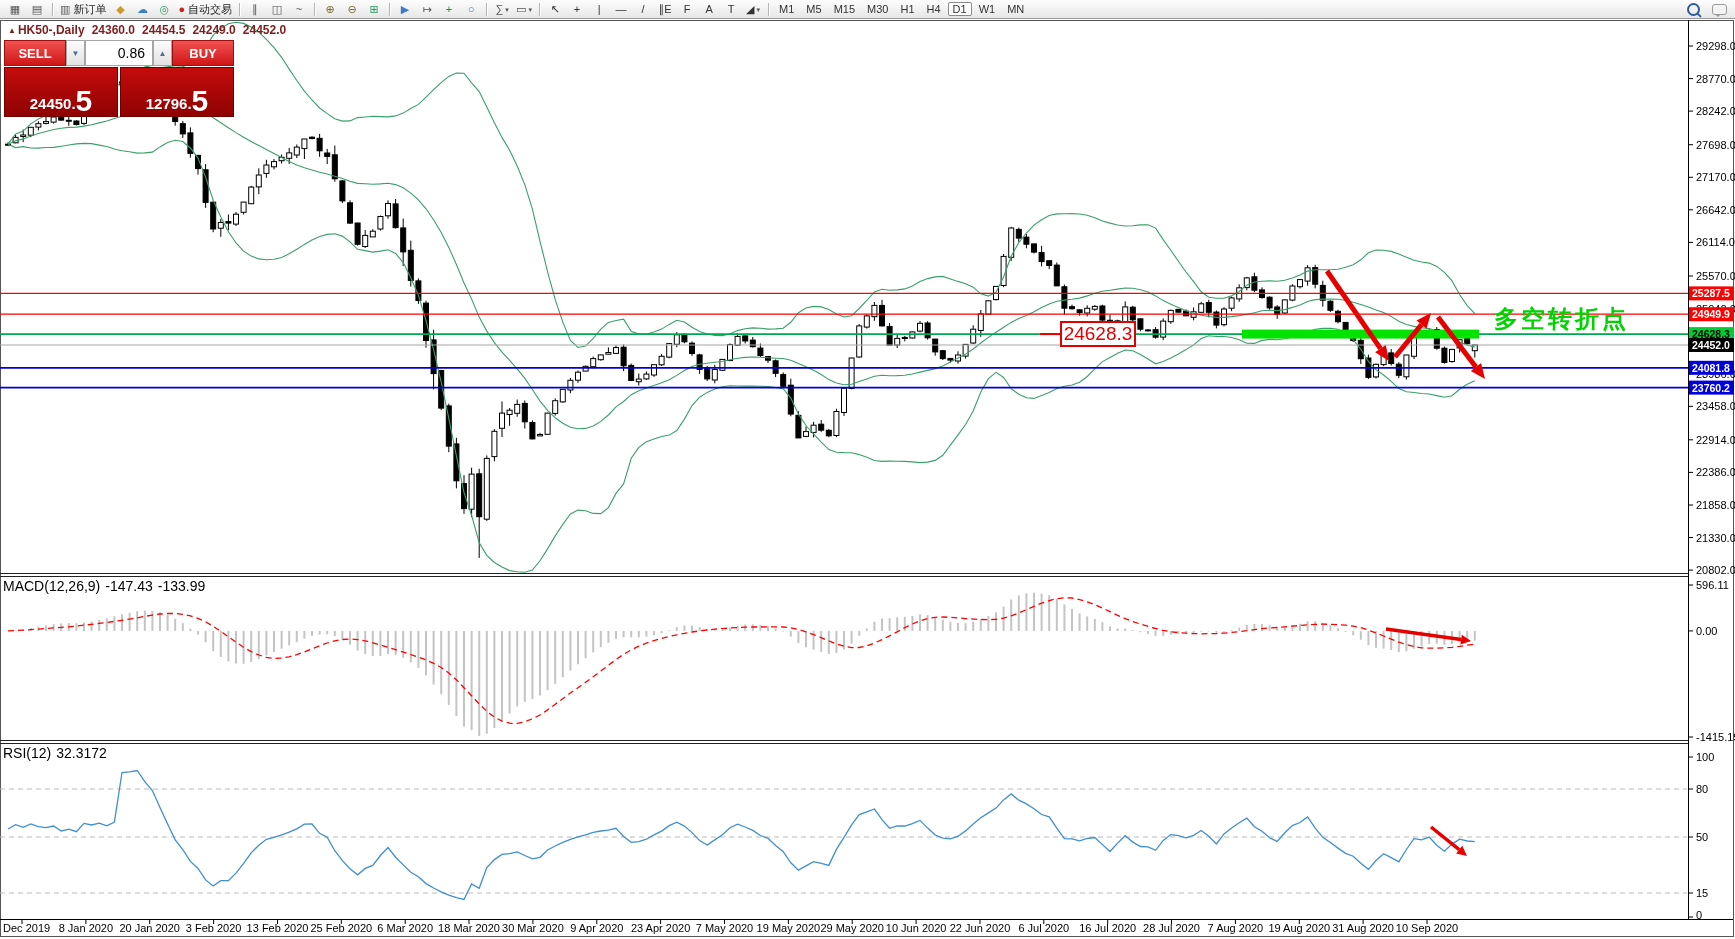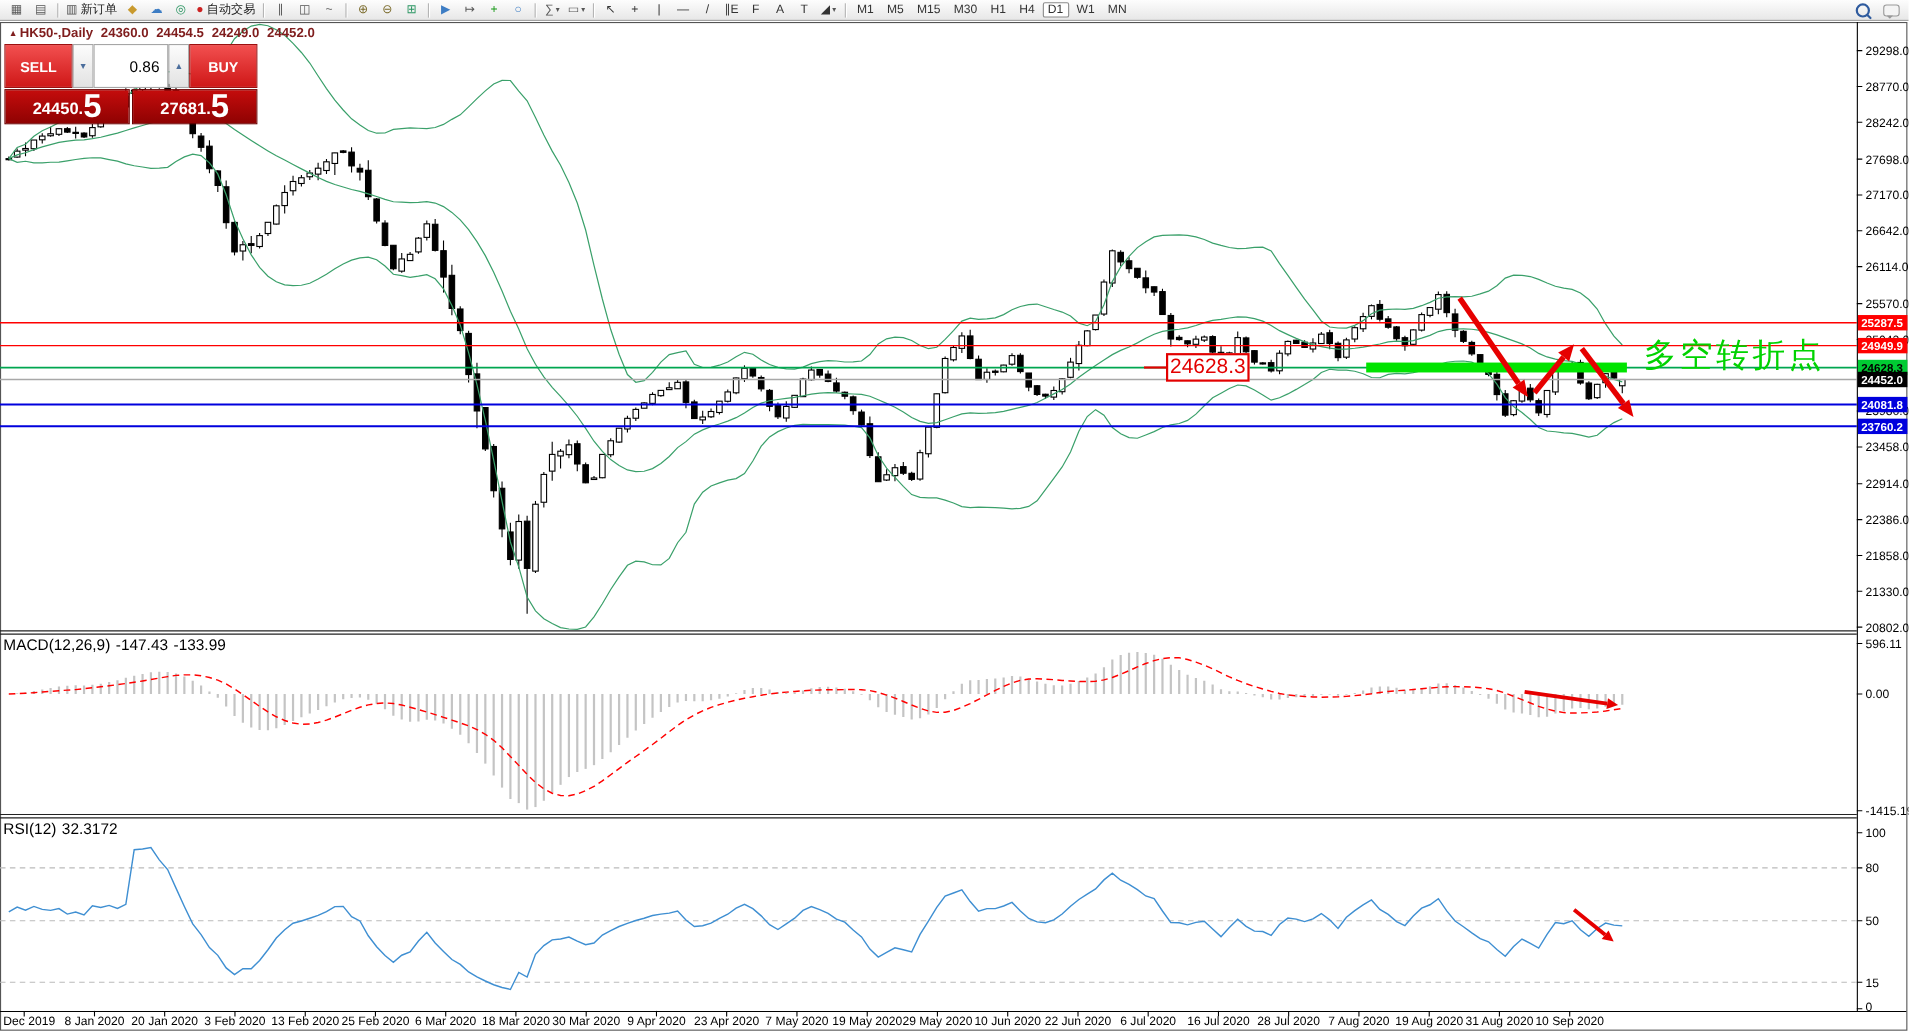--- a/index.html
+++ b/index.html
@@ -27,45 +27,45 @@
   .chat{width:13px;height:9px;border:1px solid #999;border-radius:3px;position:relative;
     display:inline-block;background:#f4f4f4}
   .chat::after{content:"";position:absolute;left:2px;bottom:-6px;border:3px solid transparent;border-top-color:#999}
 
   
   .chart-title{position:absolute;left:8px;top:23px;font-size:12px;font-weight:bold;color:#7f1d1d;z-index:4}
   .chart-title span{margin-right:7px}
   .chart-title .tri{font-size:8px;margin-right:2px;vertical-align:1px}
 
   .trade-panel{position:absolute;left:4px;top:40px;width:230px;z-index:5;user-select:none}
-  .tp-row1{display:flex;height:40px}
+  .tp-row1{display:flex;height:26px}
   .btn-sell,.btn-buy{width:62px;background:linear-gradient(#f25050,#cf1717);color:#fff;
     font-weight:bold;font-size:13px;display:flex;align-items:center;justify-content:center;
     border:1px solid #9d0f0f;box-sizing:border-box}
   .spin-btn{width:19px;background:linear-gradient(#fcfcfc,#e2e2e2);border:1px solid #a6a6a6;
     display:flex;align-items:center;justify-content:center;color:#4a6d9c;font-size:8px;box-sizing:border-box}
   .vol{flex:1;background:#fff;border:1px solid #a6a6a6;display:flex;align-items:center;
     justify-content:flex-end;padding-right:7px;font-size:14px;color:#000;box-sizing:border-box}
-  .tp-row2{display:flex;height:32px;margin-top:1px}
+  .tp-row2{display:flex;height:50px;margin-top:1px}
   .price-box{flex:1;background:linear-gradient(#c40c0c,#8f0202);color:#fff;display:flex;
     align-items:flex-end;justify-content:center;border:1px solid #6e0000;box-sizing:border-box;
     padding-bottom:3px}
   .price-box:first-child{margin-right:2px}
   .p-sm{font-size:15px;font-weight:bold;line-height:1.2}
   .p-big{font-size:30px;font-weight:bold;line-height:0.85}
 
   .ind-label{position:absolute;left:3px;font-size:14px;color:#000;z-index:3}
   .ind-label span{margin-right:5px}
   #macd-label{top:578px}
   #rsi-label{top:745px}
 
   .callout{position:absolute;left:1060px;top:321px;width:76px;height:26px;border:2px solid #e30000;
     background:#fff;color:#e30000;font-size:19px;display:flex;align-items:center;justify-content:center;
     z-index:3;box-sizing:border-box}
-  .turning-point{position:absolute;left:1494px;top:303px;font-size:30px;font-weight:normal;
+  .turning-point{position:absolute;left:1494px;top:303px;font-size:24px;font-weight:bold;
     color:#00d300;letter-spacing:3px;z-index:3}
 
   #chart{position:absolute;left:0;top:0;z-index:1}
 </style>
 </head>
 <body>
 
 <div class="toolbar" id="toolbar">
     <span class="tb-item">
       <span class="g" style="color: rgb(85, 85, 85);">▦</span>
@@ -951,21 +951,21 @@
     <div class="vol">0.86</div>
     <div class="spin-btn">▲</div>
     <div class="btn-buy">BUY</div>
   </div>
   <div class="tp-row2">
     <div class="price-box">
       <span class="p-sm">24450.</span>
       <span class="p-big">5</span>
     </div>
     <div class="price-box">
-      <span class="p-sm">27681.</span>
+      <span class="p-sm">12796.</span>
       <span class="p-big">5</span>
     </div>
   </div>
 </div>
 
 <div class="ind-label" id="macd-label">
   <span>MACD(12,26,9)</span><span>-147.43</span><span>-133.99</span>
 </div>
 
 <div class="ind-label" id="rsi-label">

